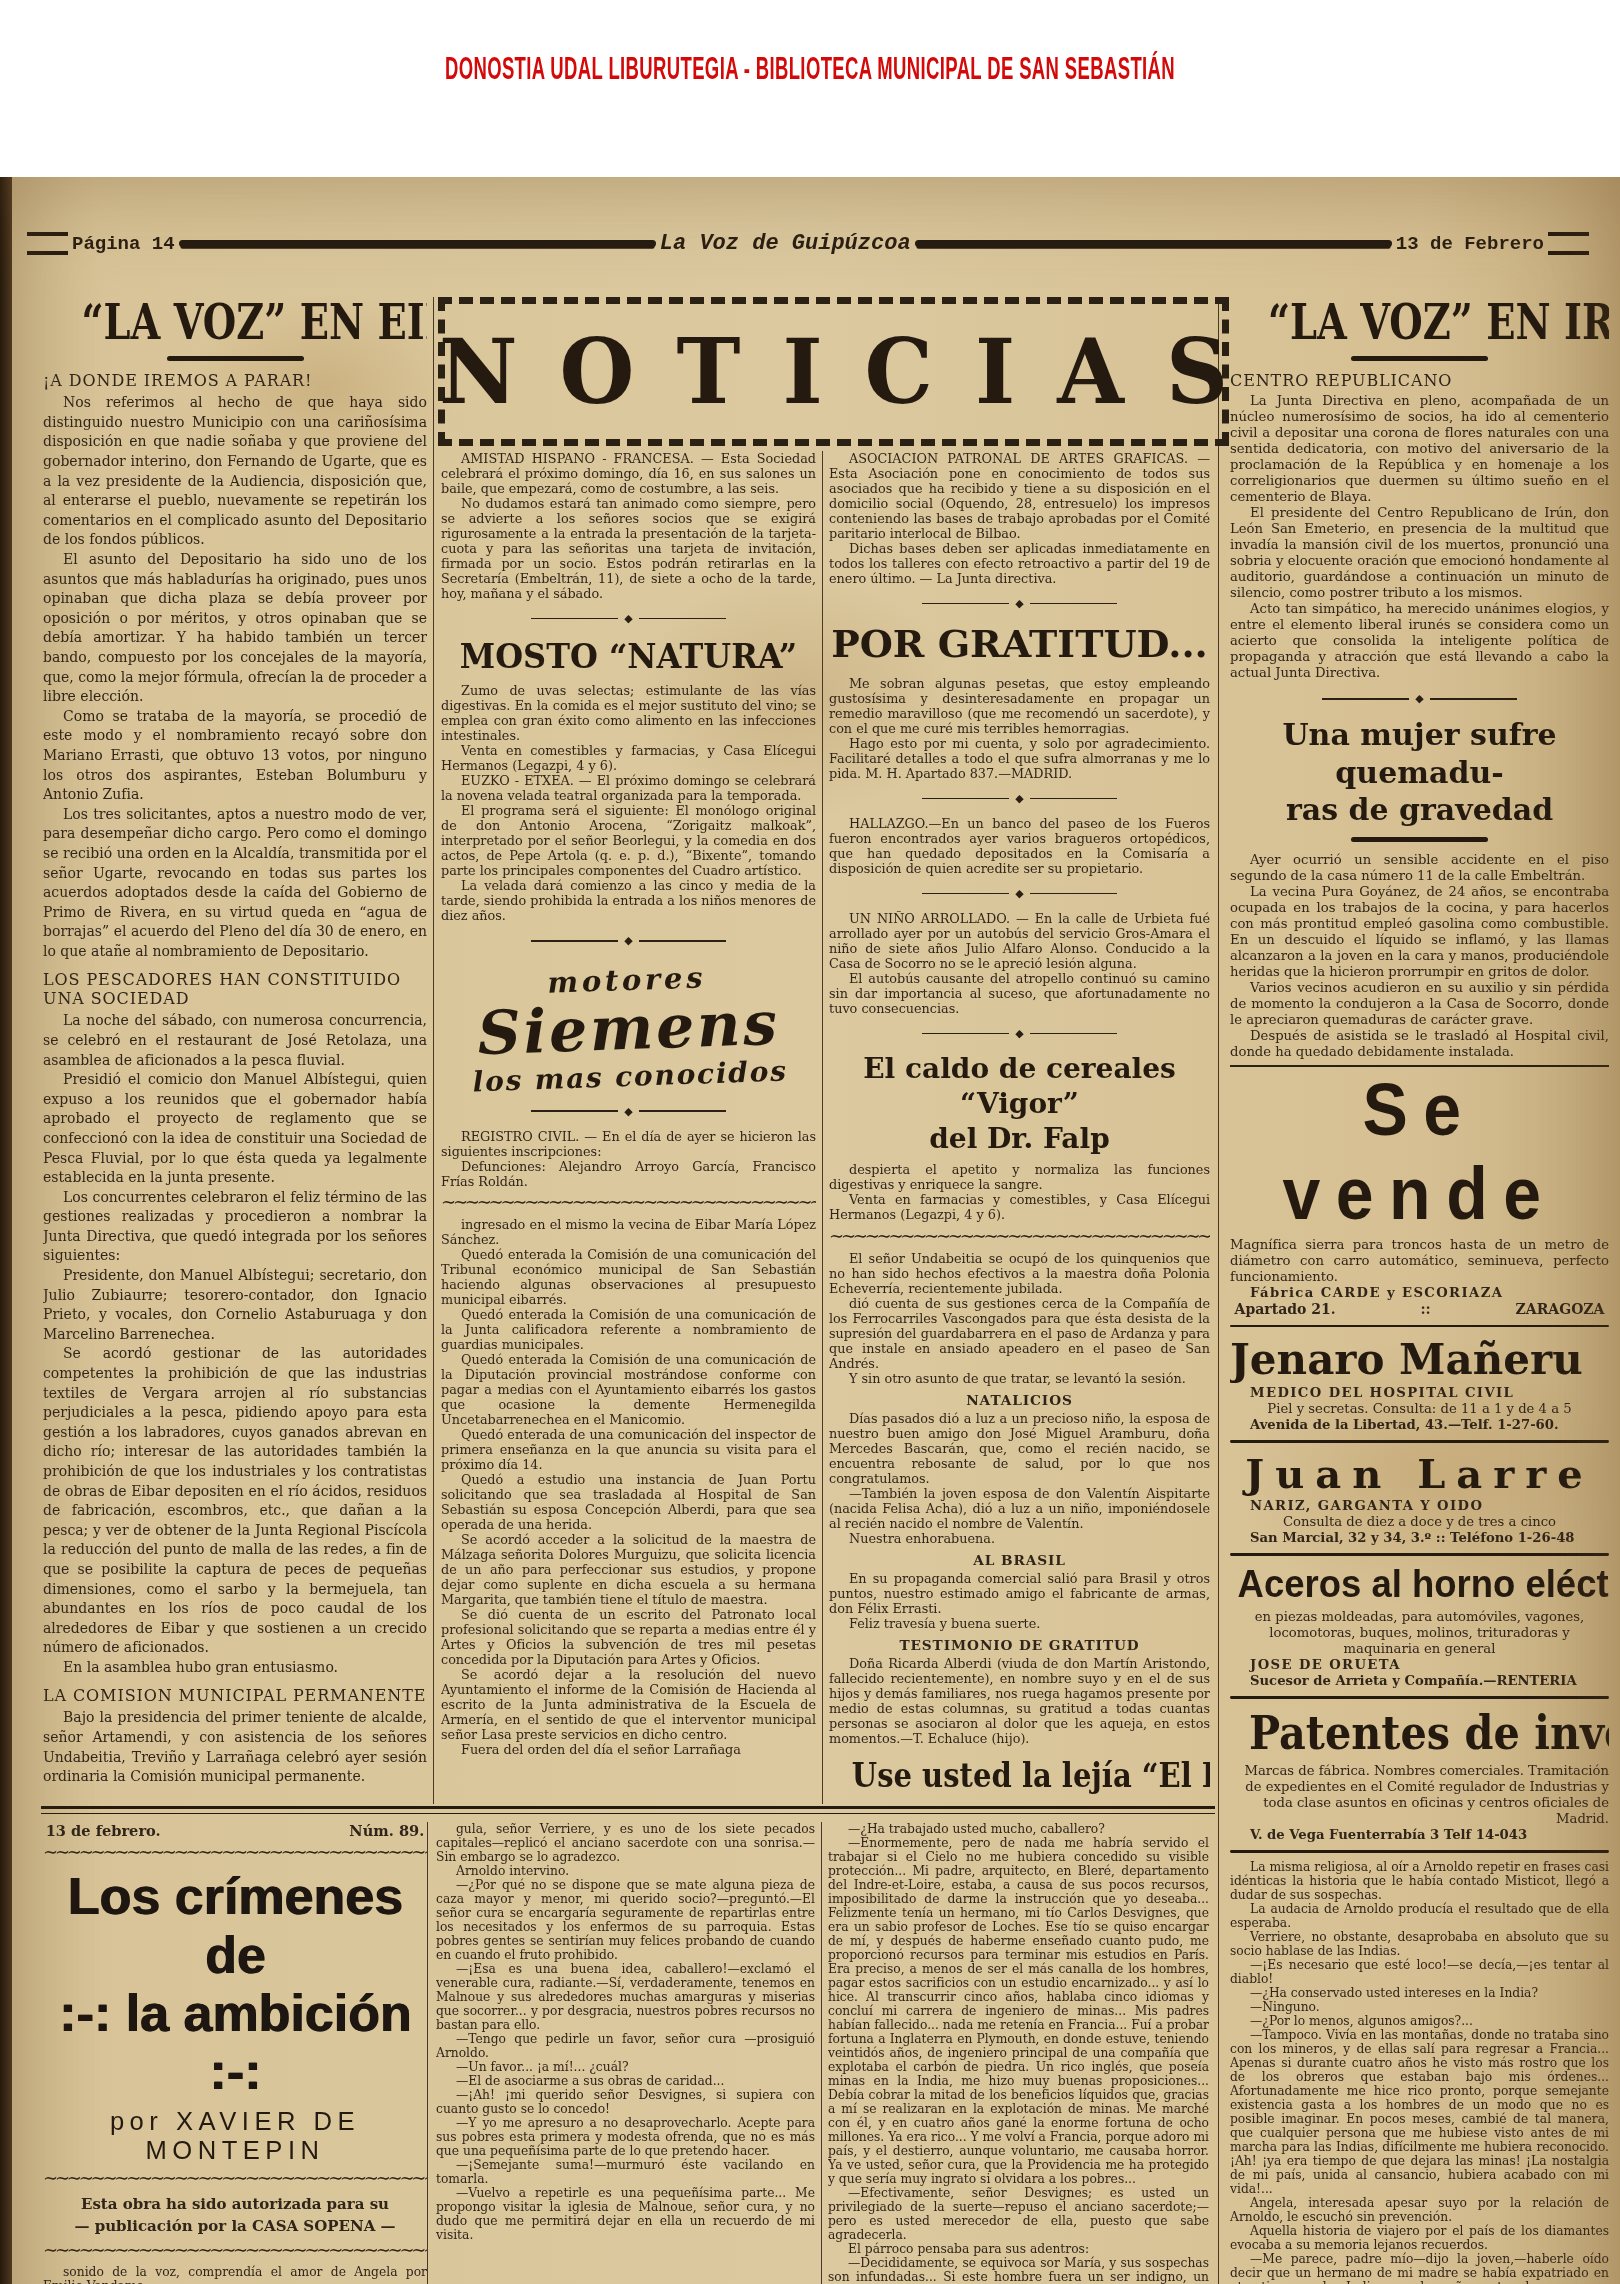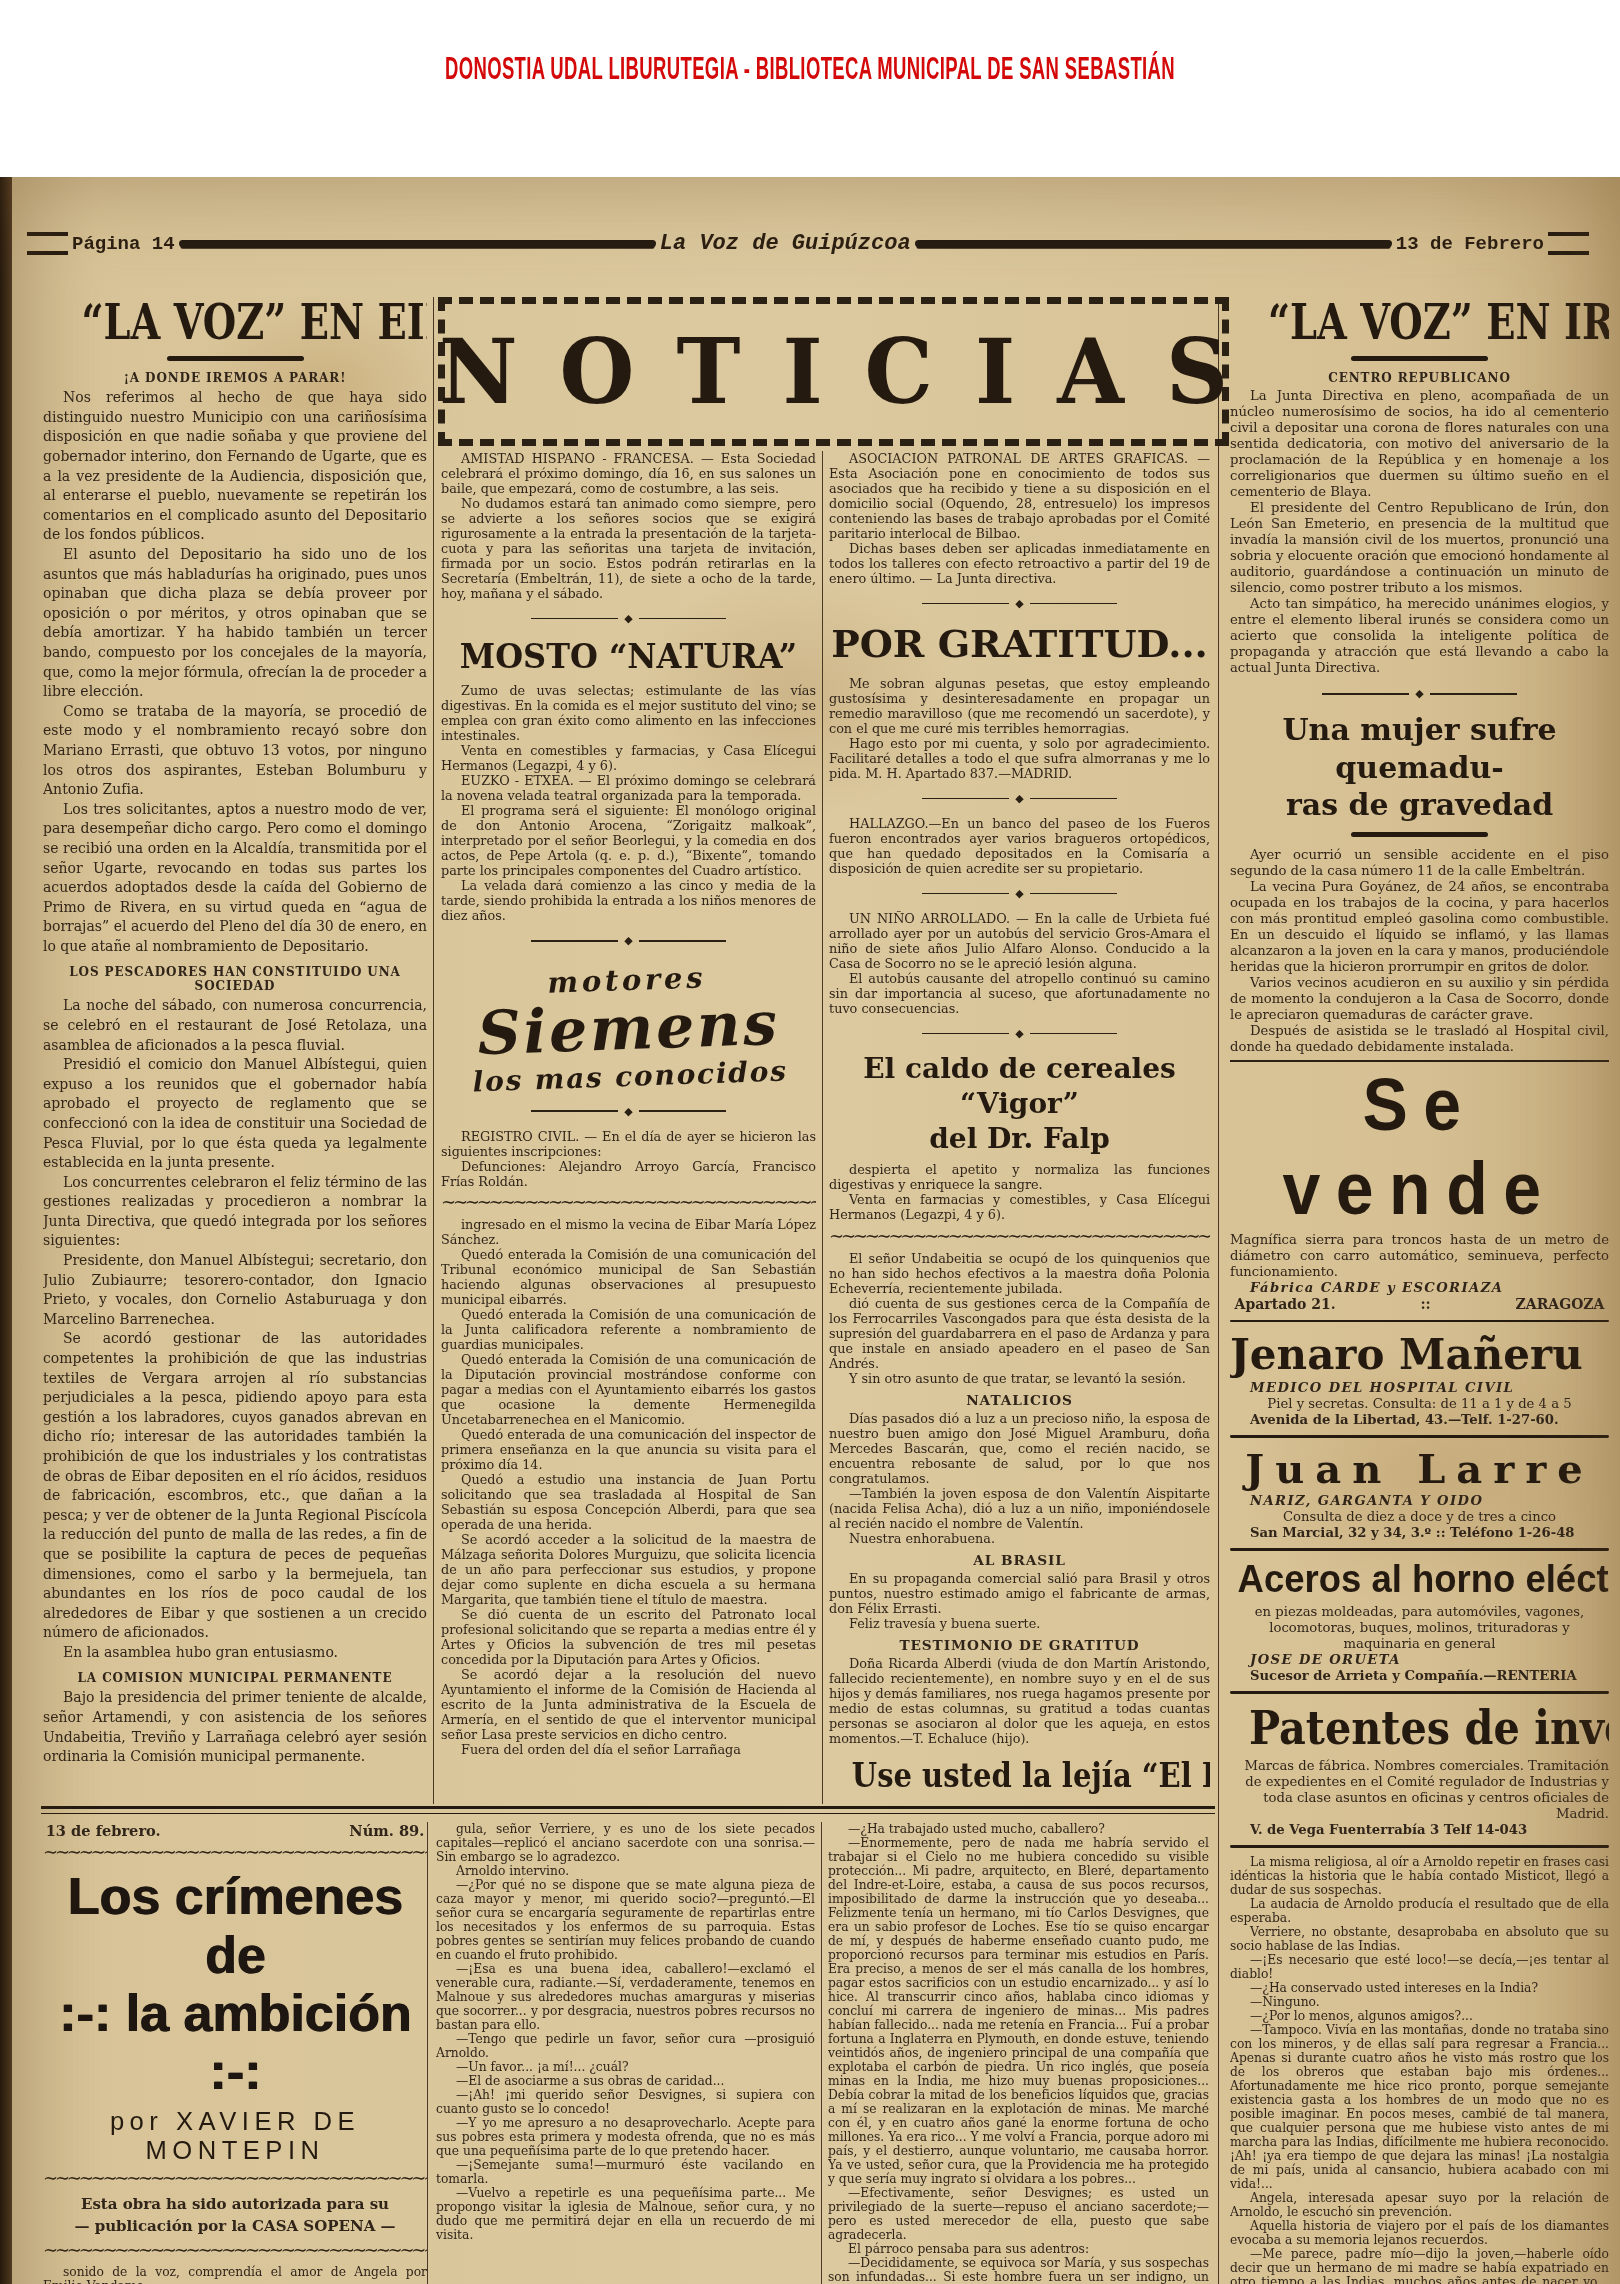--- a/index.html
+++ b/index.html
@@ -38,21 +38,21 @@
   .vrule{position:absolute;width:1.4px;background:#4a3826;}
   .hdouble{position:absolute;left:41px;width:1174px;height:3.7px;
     border-top:3.7px solid #241a10;border-bottom:1.4px solid #241a10;}
 
   
   .t-eibar p{font-size:14px;line-height:19.6px;}
   .t-mid p{font-size:12.8px;line-height:15px;}
   .t-right p{font-size:13.2px;line-height:16px;}
   .t-feu p{font-size:12.3px;line-height:14px;}
 
-  .subhead{text-align:center;font-weight:bold;font-size:12px;letter-spacing:0.9px;margin:8.2px 0 3.7px;}
+  .subhead{text-align:left;font-weight:normal;font-size:16px;letter-spacing:0.9px;margin:8.2px 0 3.7px;}
   .subhead-sm{text-align:center;font-weight:bold;font-size:13.7px;letter-spacing:0.9px;margin:6.4px 0 2.7px;}
 
   .art-title{font-weight:bold;font-size:48px;line-height:1.05;text-align:center;white-space:nowrap;
     transform:scaleX(.8);transform-origin:center;color:#241a10;}
   .title-rule{width:137px;height:5px;background:#241a10;margin:8.2px auto 10px;border-radius:2.7px;}
 
   .orn{display:flex;align-items:center;justify-content:center;gap:6.4px;margin:11px auto;}
   .orn .l{width:87px;height:1.8px;background:#2b2014;}
   .orn .d{font-size:11px;color:#2b2014;}
 
@@ -77,21 +77,21 @@
   .h-jenaro{font-weight:bold;font-size:42px;color:#241a10;margin:3.7px 0 0.9px;}
   .h-larre{font-weight:bold;font-size:40px;letter-spacing:11px;text-align:center;color:#241a10;margin:3.7px 0 0.9px;}
   .h-aceros{font-family:"Liberation Sans",sans-serif;font-weight:700;font-size:38px;text-align:center;
     color:#241a10;margin:4.6px 0 2.7px;transform:scaleX(.96);white-space:nowrap;}
   .h-patentes{font-weight:bold;font-size:46px;text-align:center;color:#241a10;margin:4.6px 0 2.7px;
     transform:scaleX(.9);white-space:nowrap;}
   .h-lejia{font-weight:bold;font-size:33px;text-align:center;color:#241a10;margin:10px 0 1.8px;
     transform:scaleX(.88);white-space:nowrap;}
   .ad-line{text-align:center;font-size:13.2px;line-height:17.4px;margin:0;}
   .ad-line-bold{text-align:center;font-weight:bold;font-size:14px;line-height:18px;margin:0;}
-  .ad-caps{text-align:center;font-weight:bold;font-size:15.5px;letter-spacing:1.4px;line-height:20px;margin:0;font-style:italic;}
+  .ad-caps{text-align:center;font-weight:bold;font-size:15.5px;letter-spacing:1.4px;line-height:20px;margin:0;}
   .ad-rule{height:2.7px;background:#241a10;margin:7.3px 0;border-radius:1.4px;}
   .ad-rule-thin{height:1.4px;background:#2b2014;margin:5.5px 0;}
   .spread{display:flex;justify-content:space-between;font-weight:bold;font-size:14px;margin:0 4.6px;}
 
   
   .siemens{transform:rotate(-2deg);text-align:center;margin:15.5px 0 12px;color:#241a10;}
   .siemens .s1{font-style:italic;font-weight:bold;font-size:29px;letter-spacing:3.7px;}
   .siemens .s2{font-style:italic;font-weight:bold;font-size:60px;line-height:1.05;letter-spacing:2.7px;}
   .siemens .s3{font-style:italic;font-weight:bold;font-size:28px;letter-spacing:1.8px;}
 

